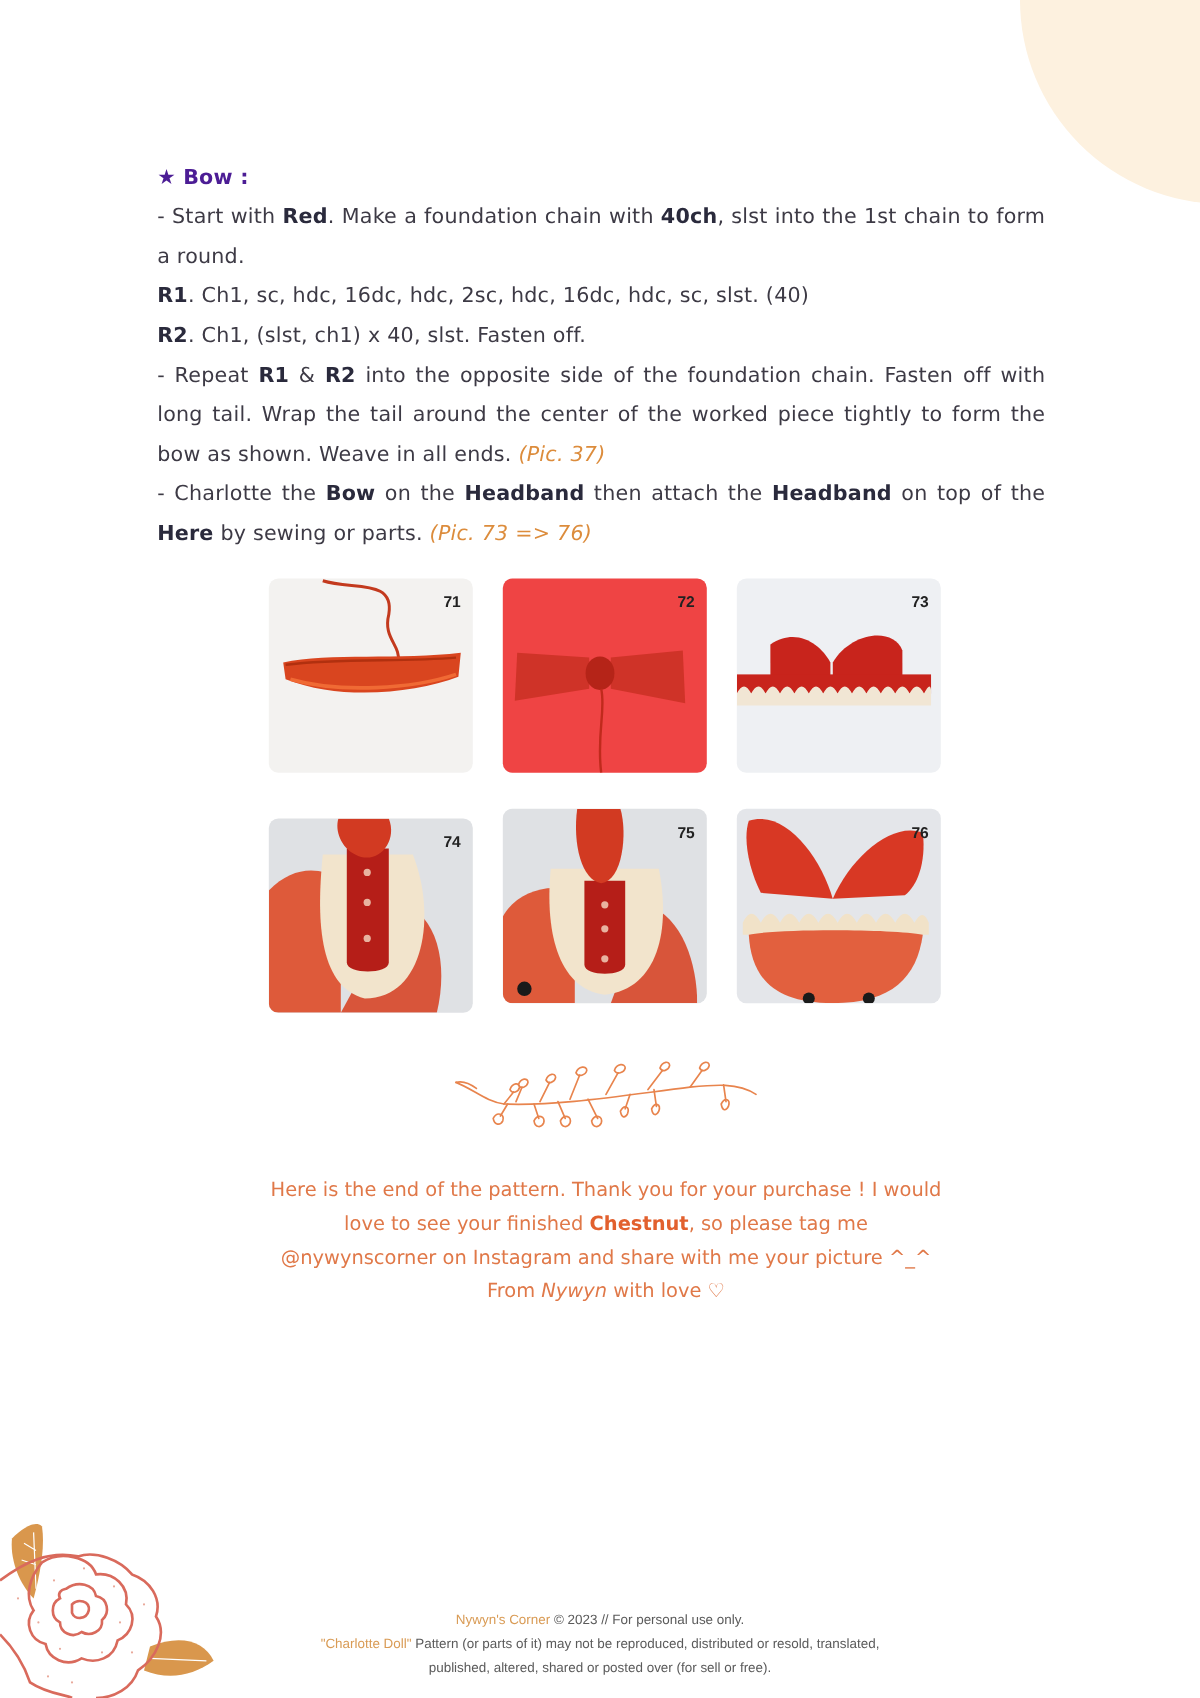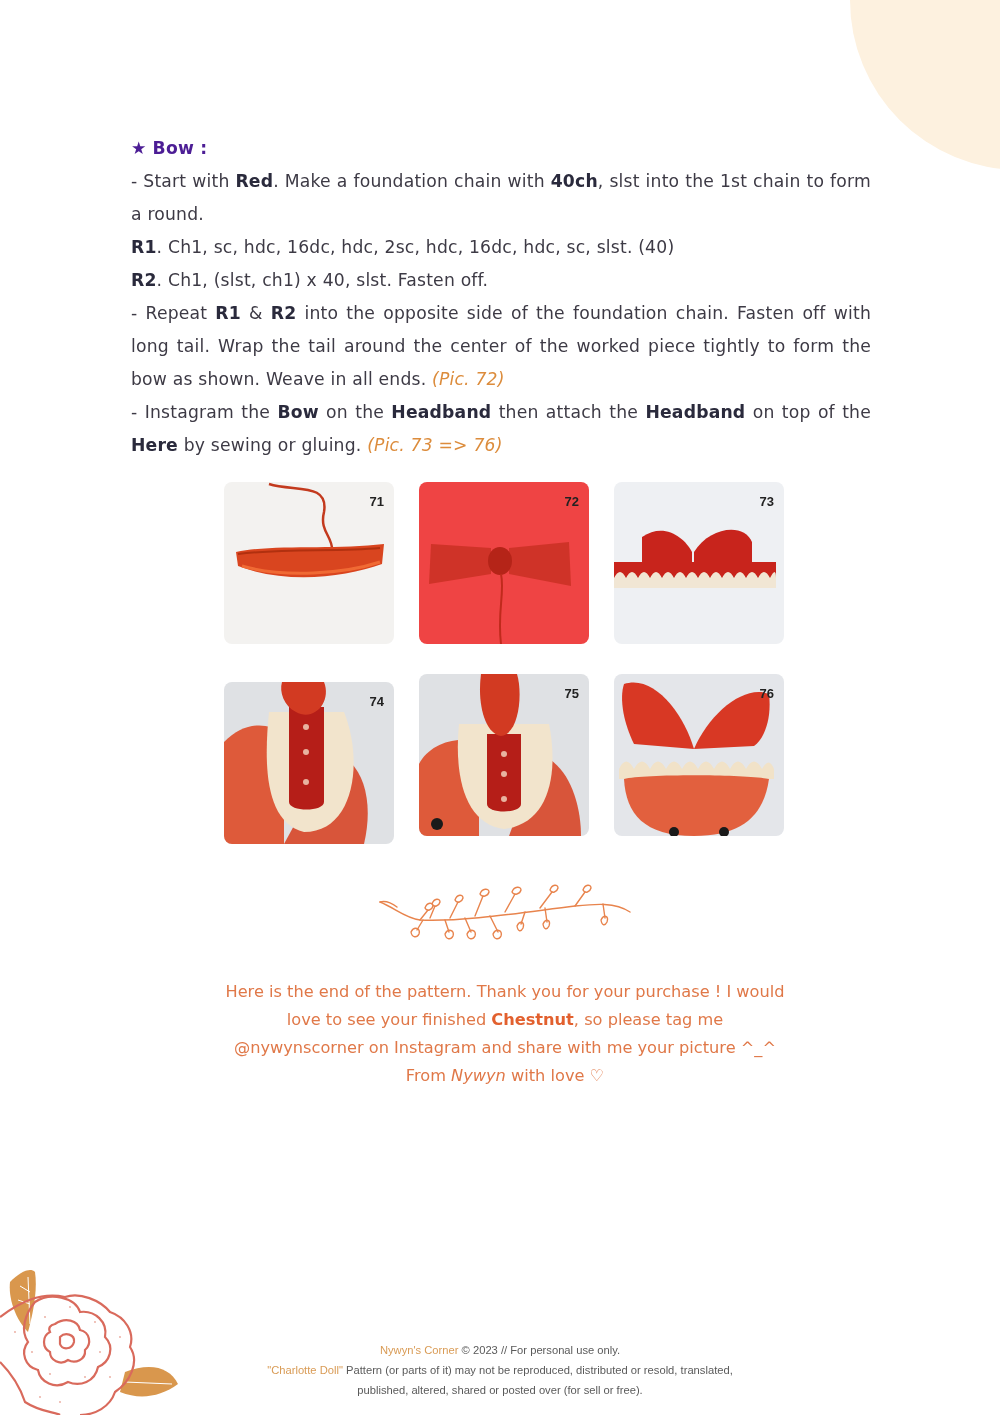--- a/index.html
+++ b/index.html
@@ -62,22 +62,22 @@
 
 <div class="corner-circle"></div>
 
 <div class="content">
   <p class="section-title">
     <span class="star">★</span><span>Bow :</span>
   </p>
   <p><span> - Start with </span><b>Red</b><span>. Make a foundation chain with </span><b>40ch</b><span>, slst into the 1st chain to form a round.</span></p>
   <p><b>R1</b><span>.  Ch1, sc, hdc, 16dc, hdc, 2sc, hdc, 16dc, hdc, sc, slst. (40)</span></p>
   <p><b>R2</b><span>.  Ch1, (slst, ch1) x 40, slst. Fasten off.</span></p>
-  <p><span>- Repeat </span><b>R1</b><span> &amp; </span><b>R2</b><span> into the opposite side of the foundation chain. Fasten off with long tail. Wrap the tail around the center of the worked piece tightly to form the bow as shown. Weave in all ends. </span><span class="ref">(Pic. 72)</span></p>
-  <p><span>- Instagram the </span><b>Bow</b><span> on the </span><b>Headband</b><span> then attach the </span><b>Headband</b><span> on top of the </span><b>Here</b><span> by sewing or gluing. </span><span class="ref">(Pic. 73 =&gt; 76)</span></p>
+  <p><span>- Repeat </span><b>R1</b><span> &amp; </span><b>R2</b><span> into the opposite side of the foundation chain. Fasten off with long tail. Wrap the tail around the center of the worked piece tightly to form the bow as shown. Weave in all ends. </span><span class="ref">(Pic. 37)</span></p>
+  <p><span>- Charlotte the </span><b>Bow</b><span> on the </span><b>Headband</b><span> then attach the </span><b>Headband</b><span> on top of the </span><b>Here</b><span> by sewing or parts. </span><span class="ref">(Pic. 73 =&gt; 76)</span></p>
 </div>
 
 <div class="grid">
 
   <div class="photo" style="left:0;top:0;background:#f3f2f0;">
     <svg width="162" height="162" viewBox="0 0 162 162">
       <path d="M45 2 C70 10, 105 0, 100 30 C95 50, 110 55, 108 70" stroke="#c33a1e" stroke-width="2.5" fill="none"></path>
       <path d="M12 70 C50 62, 110 68, 160 62 L158 82 C120 96, 60 102, 14 84 Z" fill="#d9451f"></path>
       <path d="M14 72 C60 66, 110 70, 156 66" stroke="#b1300f" stroke-width="2" fill="none"></path>
       <path d="M18 84 C60 96, 120 92, 156 80" stroke="#f06a34" stroke-width="3" fill="none"></path>

